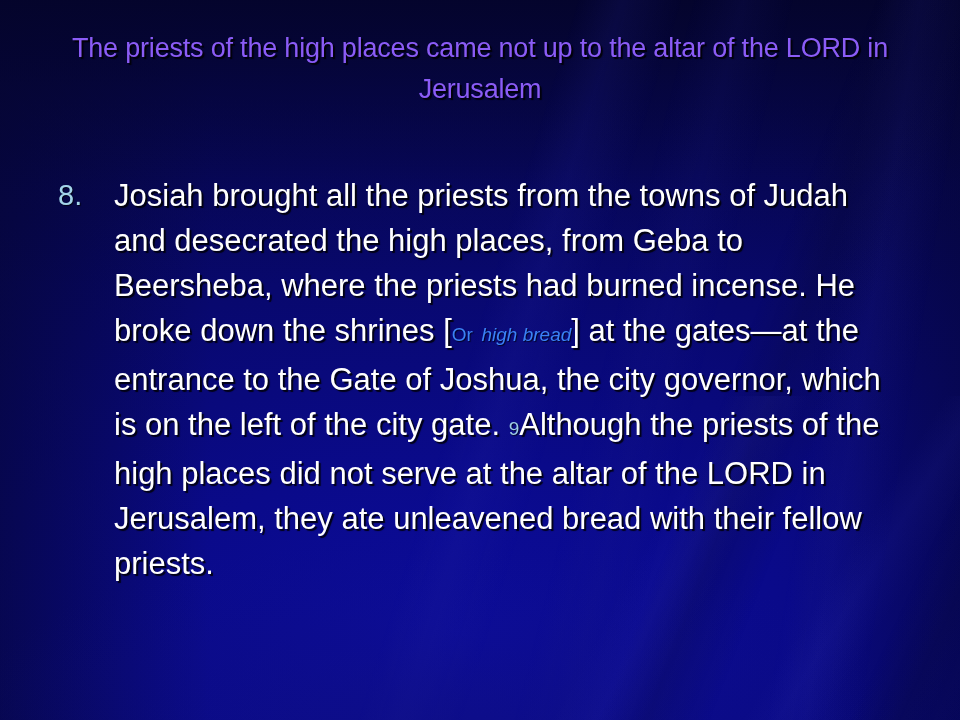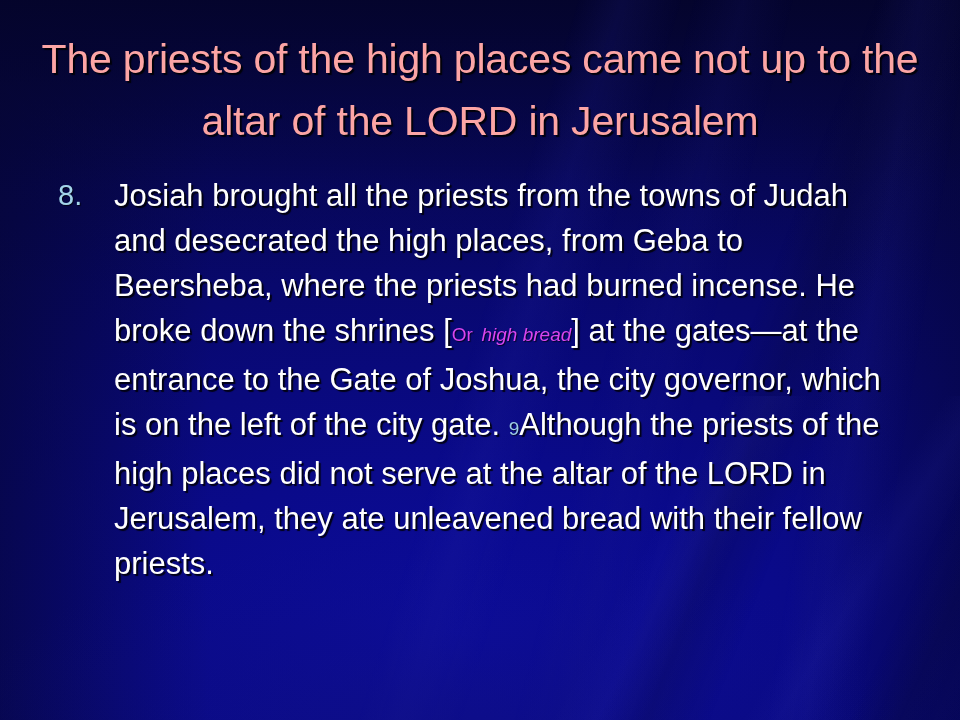--- a/index.html
+++ b/index.html
@@ -73,22 +73,22 @@
     width: 100%;
     height: 100%;
   }
 
   .slide-title {
     position: absolute;
     left: 18px;
     right: 18px;
     top: 28px;
     text-align: center;
-    color: #fca5a5;
-    font-size: 41px;
+    color: #8b5cf6;
+    font-size: 27px;
     line-height: 1.52;
     font-weight: 400;
     letter-spacing: -0.2px;
     text-shadow: 2px 2px 1px rgba(0,0,0,0.85);
   }
 
   .body-block {
     position: absolute;
     left: 58px;
     top: 173px;
@@ -113,21 +113,21 @@
     flex: 1 1 auto;
     color: #ffffff;
     font-size: 31px;
     line-height: 45px;
     text-shadow: 2px 2px 1px rgba(0,0,0,0.85);
     text-align: left;
   }
 
   .footnote-open,
   .footnote-ref {
-    color: #d946ef;
+    color: #3b82f6;
     font-size: 19px;
     font-style: italic;
     text-shadow: 1px 1px 1px rgba(0,0,0,0.7);
   }
   .footnote-open { font-style: normal; }
 
   .verse-num {
     color: #9ecde6;
     font-size: 19px;
     text-shadow: 1px 1px 1px rgba(0,0,0,0.7);

